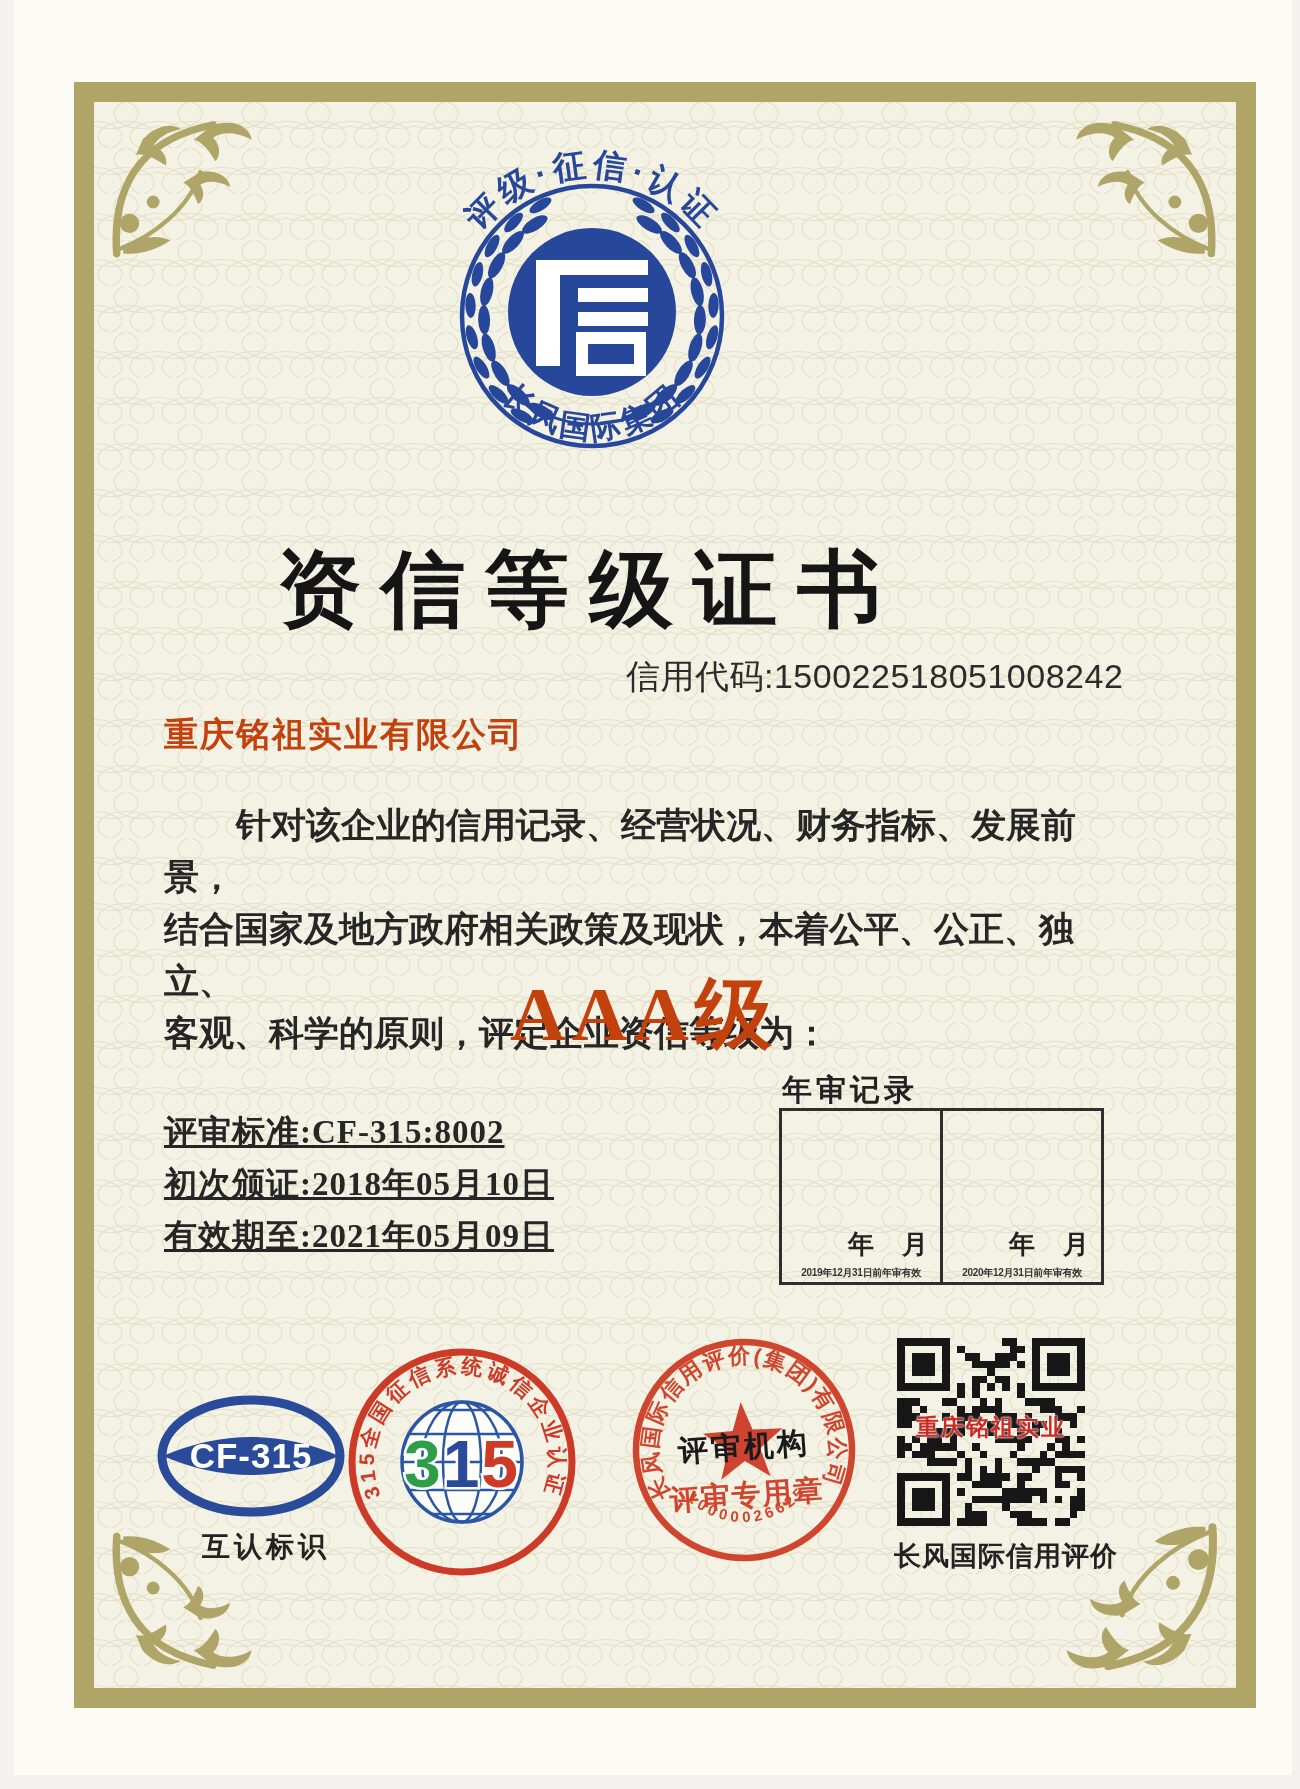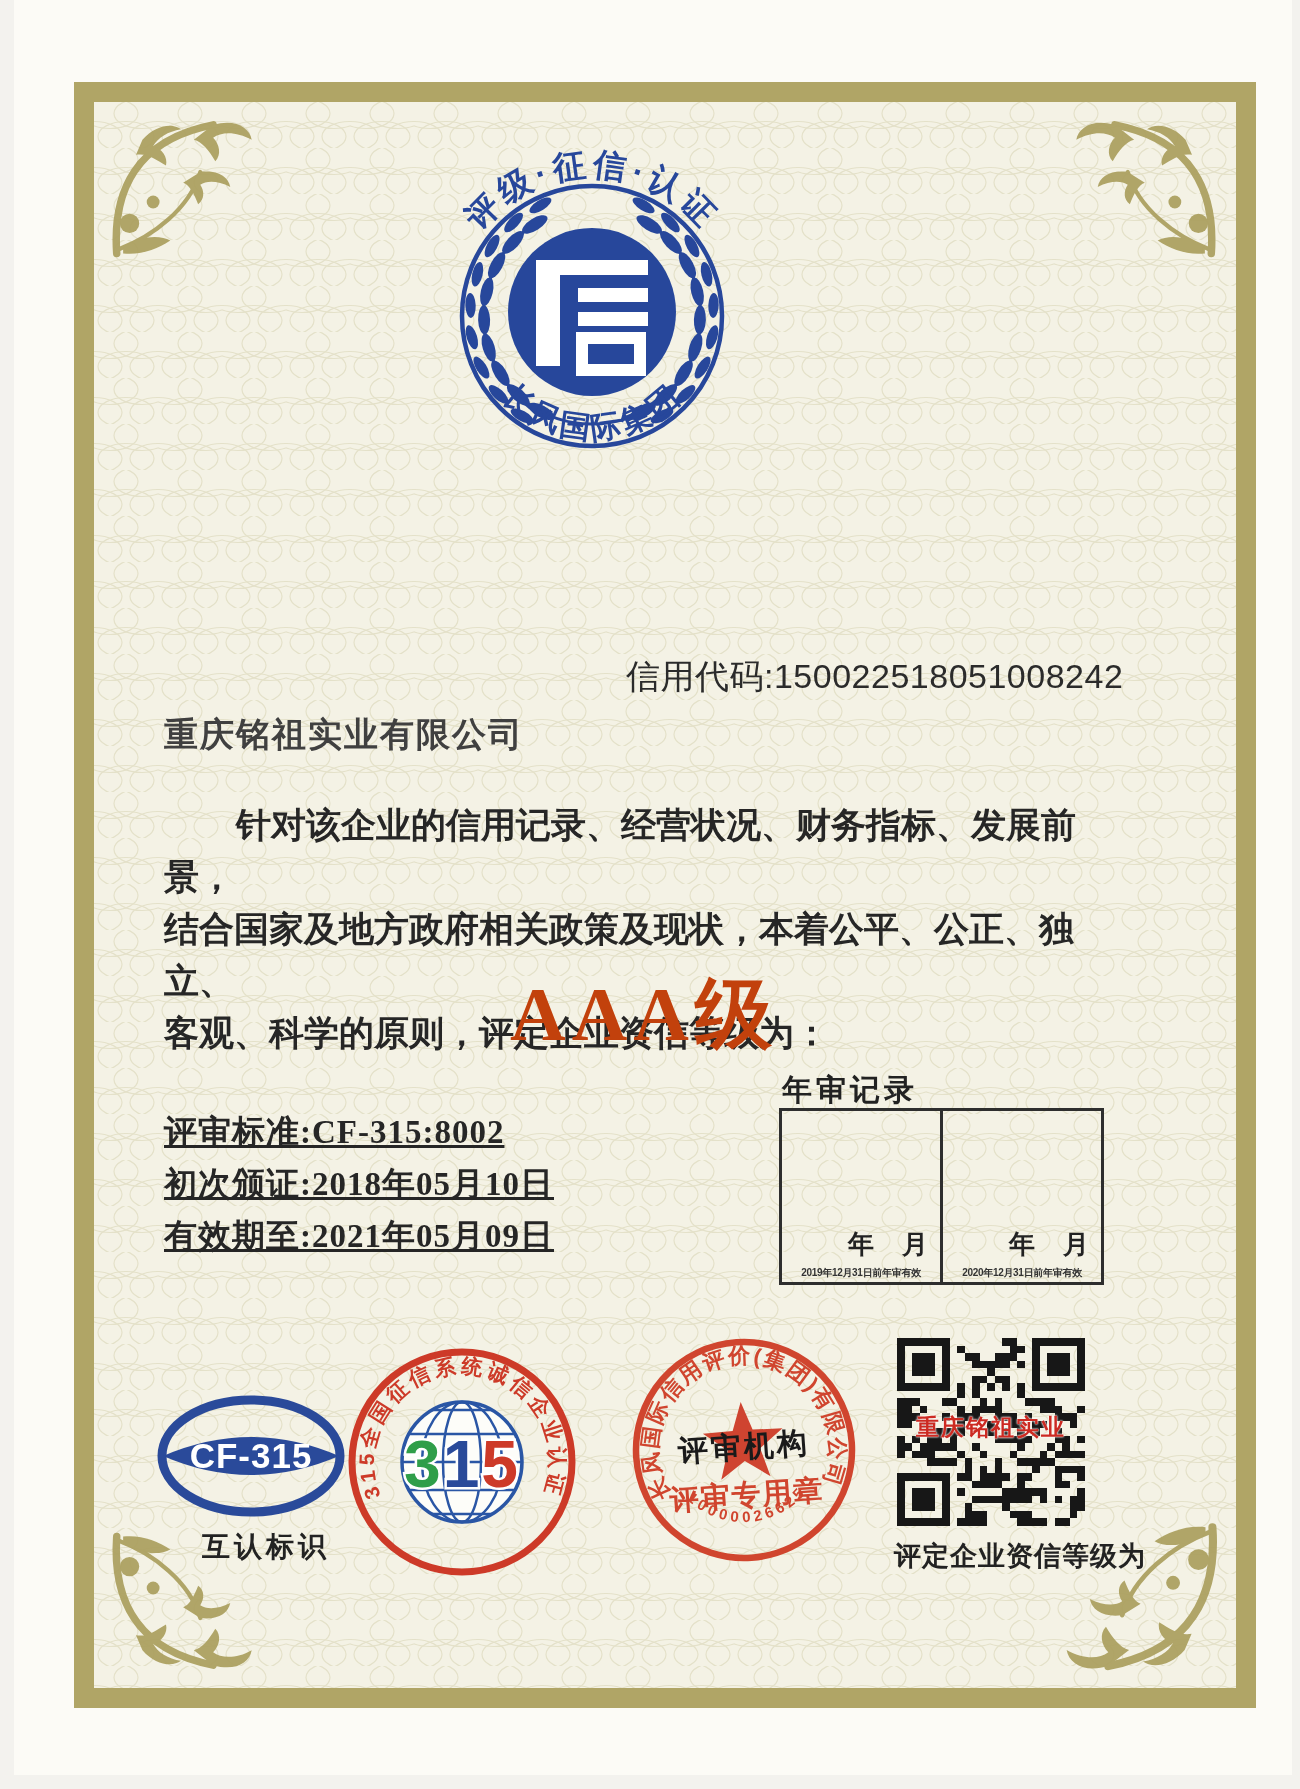--- a/index.html
+++ b/index.html
@@ -15,21 +15,21 @@
   .fl-tr { left:1058px; top:112px; transform:scaleX(-1); }
   .fl-bl { left:92px;  top:1528px; transform:scaleY(-1); }
   .fl-br { left:1048px; top:1518px; transform:scale(-1,-1); width:162px; height:162px; }
   .emblem { position:absolute; left:413px; top:148px; width:330px; height:330px; }
   .cert-title { position:absolute; left:140px; top:533px; width:870px; text-align:center;
                 font-size:84px; font-weight:900; letter-spacing:20px; color:#151515;
                 font-family:"Liberation Sans",sans-serif; white-space:nowrap; }
   .credit-code { position:absolute; left:612px; top:654px; font-size:34px; font-weight:normal;
                  letter-spacing:.5px; color:#2b2b2b; }
   .company { position:absolute; left:150px; top:712px; font-size:34px; font-weight:bold;
-             letter-spacing:2px; color:#404040; }
+             letter-spacing:2px; color:#c2410c; }
   .body-text { position:absolute; left:150px; top:800px; width:925px;
                font-family:"Liberation Serif",serif; font-size:35px; font-weight:700;
                line-height:52px; color:#262626; }
   .body-text .indent { text-indent:72px; }
   .rating { position:absolute; left:430px; top:963px; width:400px; text-align:center;
             font-family:"Liberation Serif",serif; font-size:77px; font-weight:bold;
             letter-spacing:6px; color:#c2410c; white-space:nowrap; }
   .review-title { position:absolute; left:768px; top:1070px; font-size:30px; font-weight:bold;
                   letter-spacing:4px; font-family:"Liberation Serif",serif; color:#222; }
   .review-box { position:absolute; left:765px; top:1108px; width:325px; height:177px;
@@ -162,20 +162,21 @@
       <rect x="151" y="140" width="70" height="14"></rect>
       <rect x="151" y="164" width="70" height="14"></rect>
       <rect x="155" y="190" width="58" height="32" fill="none" stroke="#ffffff" stroke-width="12"></rect>
     </g>
     <path id="arcBottom" d="M 43,168 A 122,122 0 0 0 287,168" fill="none"></path>
     <text font-size="31" font-weight="bold" fill="#27479b" letter-spacing="3" text-anchor="middle">
       <textPath href="#arcBottom" startOffset="50%">长风国际集团</textPath>
     </text>
   </svg>
 
+  <div class="cert-title">资信等级证书</div>
 
   <div class="credit-code">信用代码:150022518051008242</div>
 
   <div class="company">重庆铭祖实业有限公司</div>
 
   <div class="body-text">
     <div class="indent">针对该企业的信用记录、经营状况、财务指标、发展前景，</div>
     <div>结合国家及地方政府相关政策及现状，本着公平、公正、独立、</div>
     <div>客观、科学的原则，评定企业资信等级为：</div>
   </div>
@@ -547,15 +548,15 @@
         <rect x="11" y="24" width="1" height="1" fill="#171717"></rect>
         <rect x="16" y="24" width="1" height="1" fill="#171717"></rect>
         <rect x="17" y="24" width="1" height="1" fill="#171717"></rect>
         <rect x="18" y="24" width="1" height="1" fill="#171717"></rect>
         <rect x="19" y="24" width="1" height="1" fill="#171717"></rect>
         <rect x="21" y="24" width="1" height="1" fill="#171717"></rect>
         <rect x="22" y="24" width="1" height="1" fill="#171717"></rect>
       </svg>
     <div class="qr-overlay">重庆铭祖实业</div>
   </div>
-  <div class="qr-label">评定企业资信等级为</div>
+  <div class="qr-label">长风国际信用评价</div>
 
 </div>
 
 </body></html>

